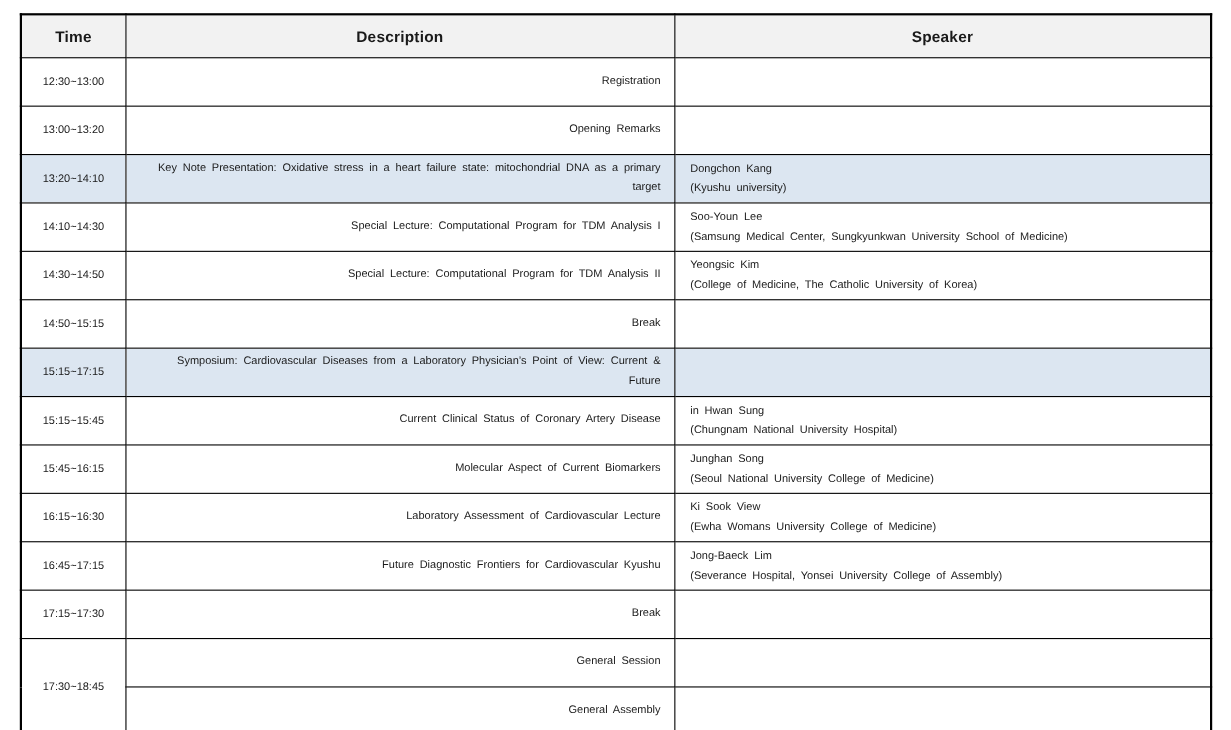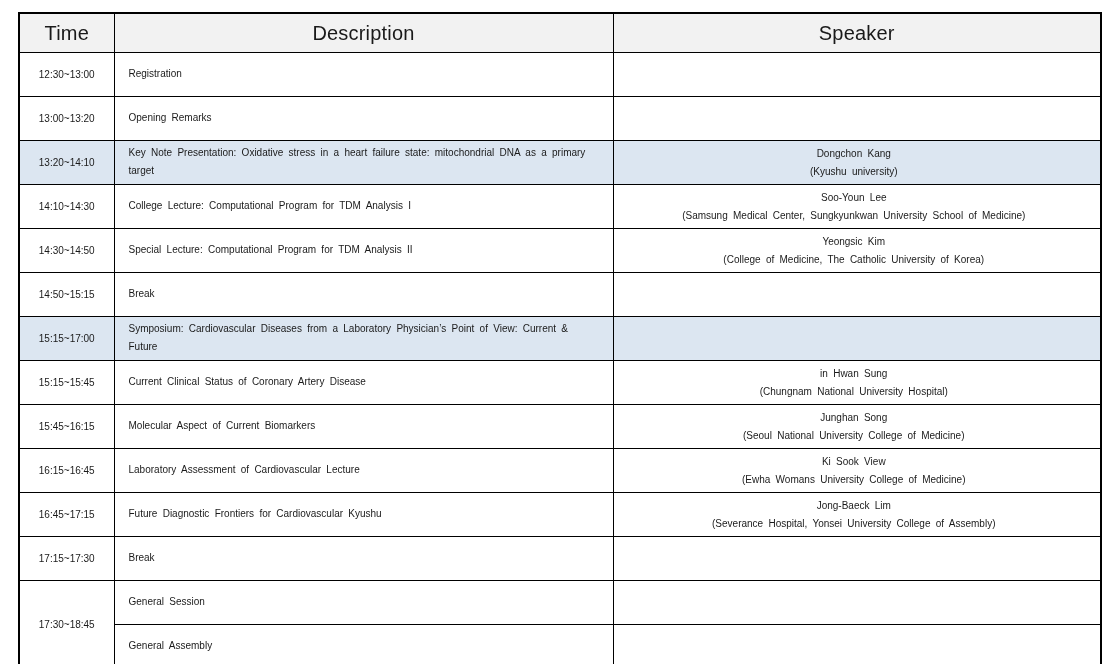--- a/index.html
+++ b/index.html
@@ -25,45 +25,45 @@
   col.col-time    { width: 95px; }
   col.col-desc    { width: 499px; }
   col.col-speaker { width: 488px; }
   th, td {
     border: 1px solid #000;
     overflow: hidden;
   }
   th {
     height: 36px;
     background: var(--header-bg, #f2f2f2);
-    font-weight: normal;
-    font-size: 20px;
+    font-weight: bold;
+    font-size: 14px;
     text-align: center;
     letter-spacing: 0.2px;
     margin-top: 15px;
   }
   td {
     height: 39px;
     font-size: 10px;
   }
   td.time {
     text-align: center;
     padding: 0 2px;
     white-space: nowrap;
   }
   td.desc {
     padding: 0 12px 2px 14px;
     line-height: 18px;
     word-spacing: 2.5px;
+    text-align: right;
   }
   td.speaker {
     padding: 2px 20px 2px 14px;
     line-height: 18px;
     word-spacing: 2.5px;
-    text-align: center;
   }
   tr.highlight td {
     background: var(--highlight-bg, #dce6f1);
   }
   .bold {
     font-weight: normal;
   }
 </style>
 </head>
 <body>
@@ -96,62 +96,62 @@
         <tr class="highlight">
           <td class="time">13:20~14:10</td>
           <td class="desc bold">Key Note Presentation: Oxidative stress in a heart failure state: mitochondrial DNA as a primary target</td>
           <td class="speaker bold">
             <div>Dongchon Kang</div>
             <div>(Kyushu university)</div>
           </td>
         </tr>
         <tr>
           <td class="time">14:10~14:30</td>
-          <td class="desc">College Lecture: Computational Program for TDM Analysis I</td>
+          <td class="desc">Special Lecture: Computational Program for TDM Analysis I</td>
           <td class="speaker">
             <div>Soo-Youn Lee</div>
             <div>(Samsung Medical Center, Sungkyunkwan University School of Medicine)</div>
           </td>
         </tr>
         <tr>
           <td class="time">14:30~14:50</td>
           <td class="desc">Special Lecture: Computational Program for TDM Analysis II</td>
           <td class="speaker">
             <div>Yeongsic Kim</div>
             <div>(College of Medicine, The Catholic University of Korea)</div>
           </td>
         </tr>
         <tr>
           <td class="time">14:50~15:15</td>
           <td class="desc">Break</td>
           <td class="speaker"></td>
         </tr>
         <tr class="highlight">
-          <td class="time">15:15~17:00</td>
+          <td class="time">15:15~17:15</td>
           <td class="desc bold">Symposium: Cardiovascular Diseases from a Laboratory Physician’s Point of View: Current &amp; Future</td>
           <td class="speaker bold"></td>
         </tr>
         <tr>
           <td class="time">15:15~15:45</td>
           <td class="desc">Current Clinical Status of Coronary Artery Disease</td>
           <td class="speaker">
             <div>in Hwan Sung</div>
             <div>(Chungnam National University Hospital)</div>
           </td>
         </tr>
         <tr>
           <td class="time">15:45~16:15</td>
           <td class="desc">Molecular Aspect of Current Biomarkers</td>
           <td class="speaker">
             <div>Junghan Song</div>
             <div>(Seoul National University College of Medicine)</div>
           </td>
         </tr>
         <tr>
-          <td class="time">16:15~16:45</td>
+          <td class="time">16:15~16:30</td>
           <td class="desc">Laboratory Assessment of Cardiovascular Lecture</td>
           <td class="speaker">
             <div>Ki Sook View</div>
             <div>(Ewha Womans University College of Medicine)</div>
           </td>
         </tr>
         <tr>
           <td class="time">16:45~17:15</td>
           <td class="desc">Future Diagnostic Frontiers for Cardiovascular Kyushu</td>
           <td class="speaker">

